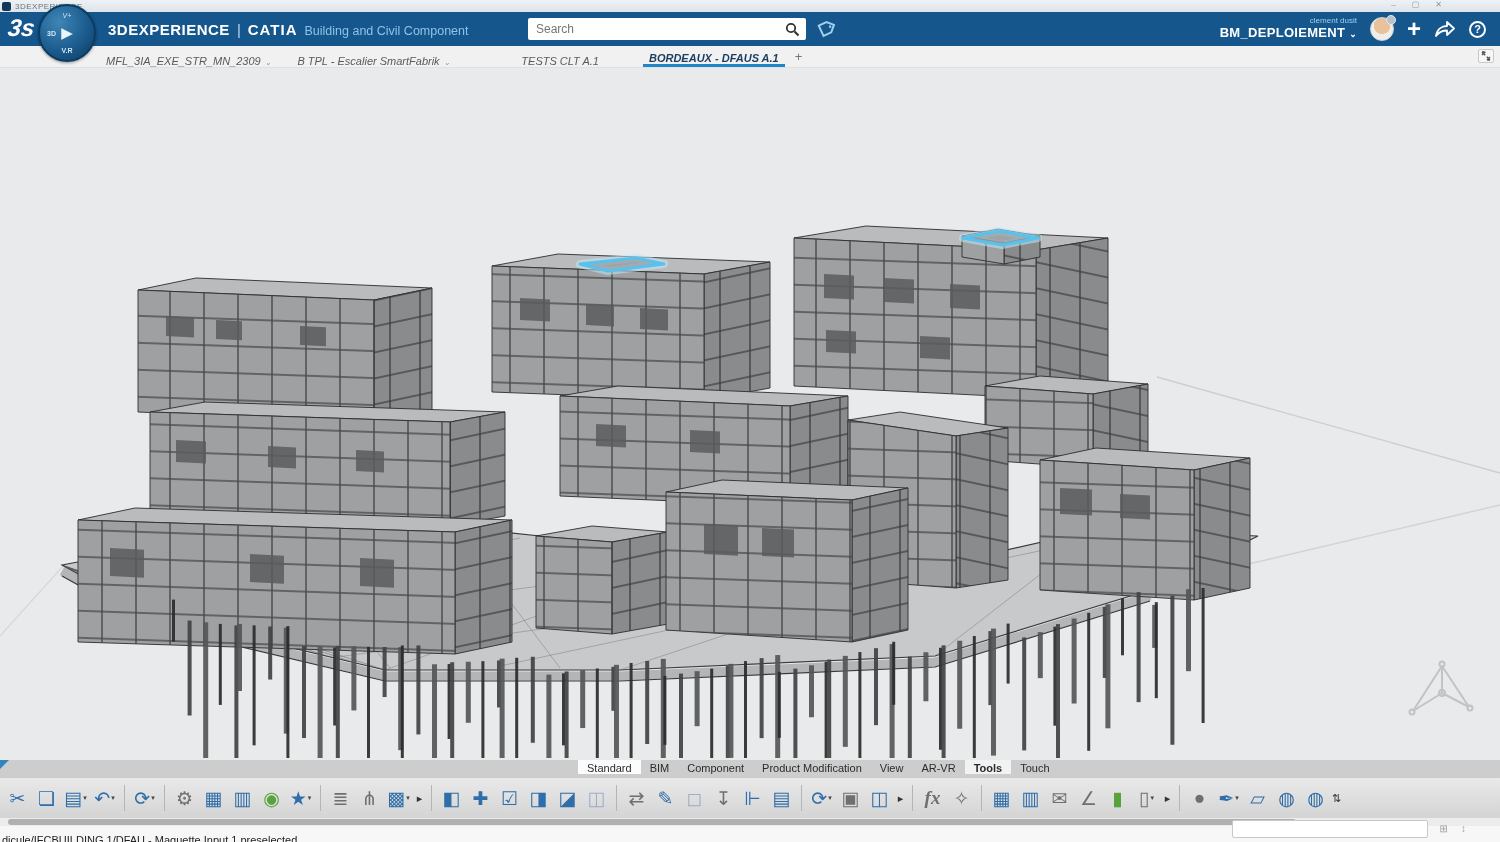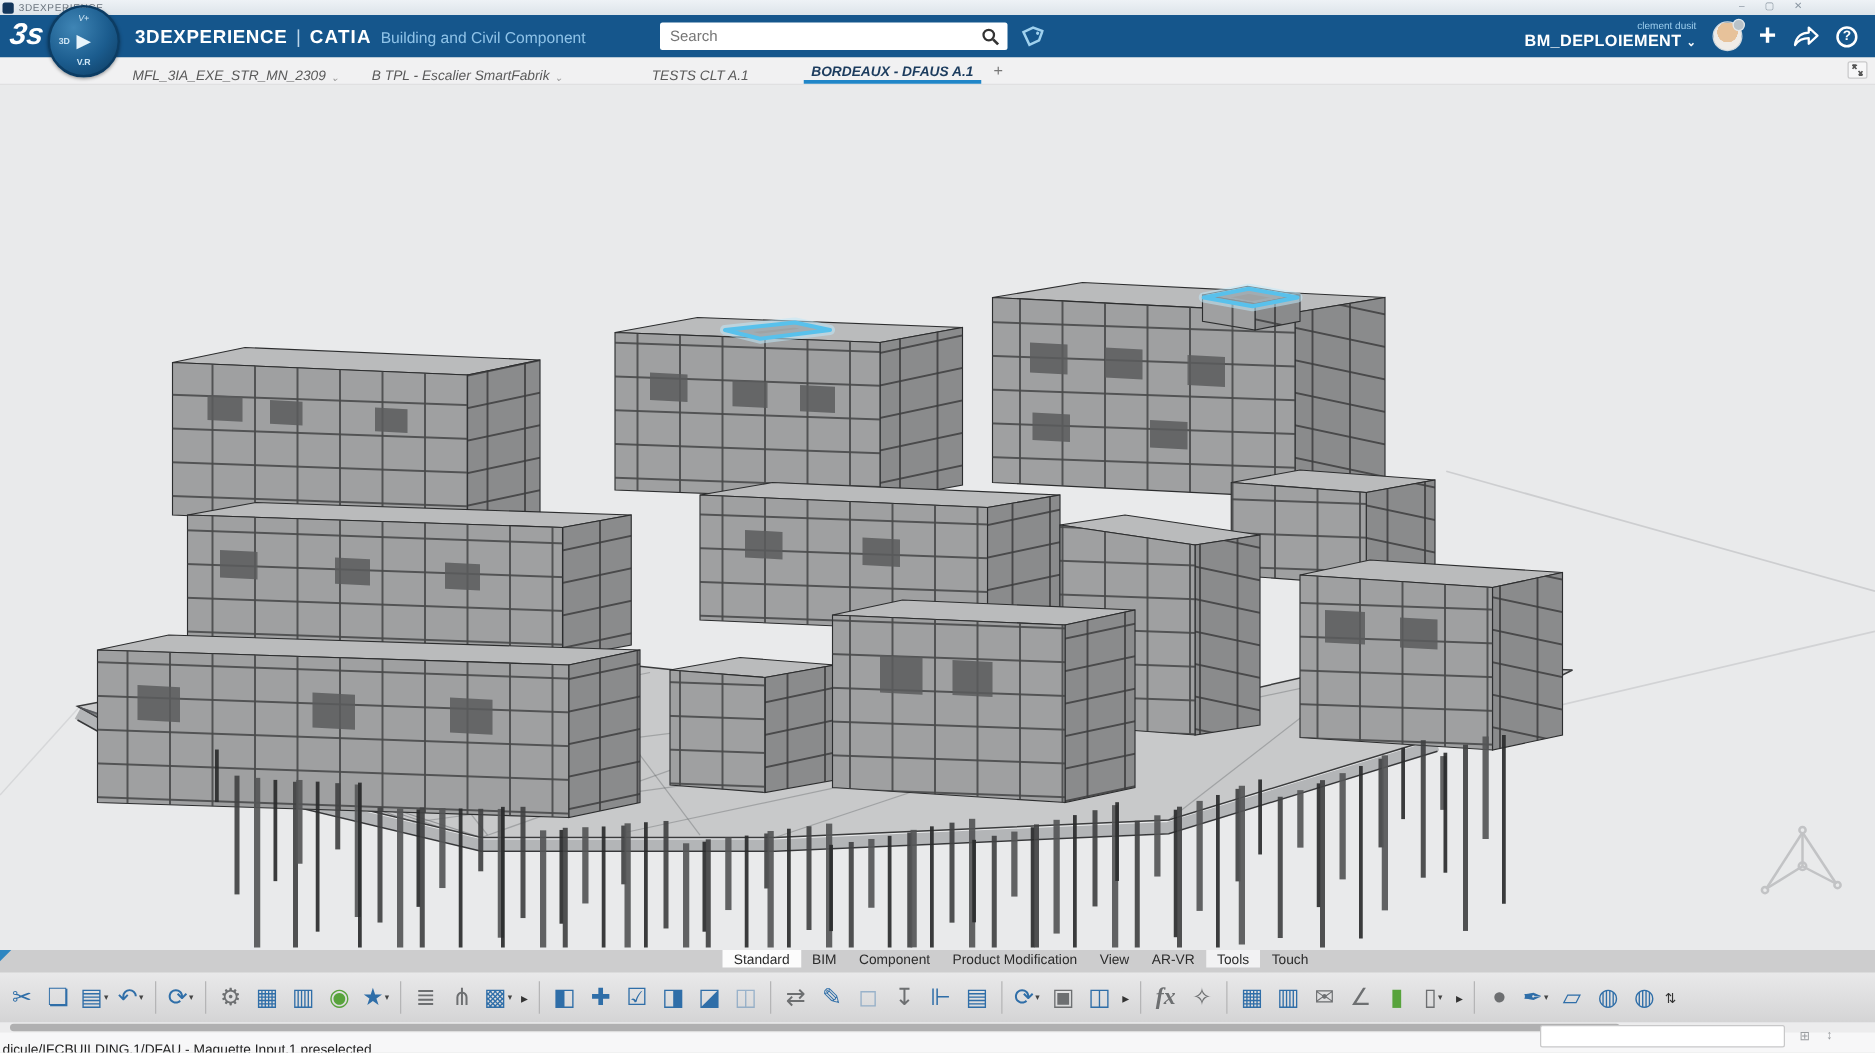--- a/index.html
+++ b/index.html
@@ -64,21 +64,21 @@
   
   .viewport { height:692px; background:#e9eaeb; position:relative; overflow:hidden; }
 
   
   .ribbonrow { height:18px; background:#cdcdce; display:flex; align-items:flex-start; padding-left:578px;
                position:relative; font-size:11px; color:#2b2b2b; }
   .ribbonrow .fold { position:absolute; left:0; top:0; width:0; height:0;
                border-top:9px solid #2e86c1; border-right:9px solid transparent; }
   .rtab { padding:2px 9px 0; display:flex; align-items:center; }
   .rtab.active { background:#fcfcfc; }
-  .rtab.lit { background:#f2f2f3; }
+  .rtab.lit { background:#f2f2f3;font-weight:bold; }
 
   
   .toolbar { height:40px; background:linear-gradient(#e9e9ea,#d4d4d5); display:flex; align-items:center;
              padding:0 3px; overflow:hidden; }
   .titem { width:29px; height:32px; display:flex; align-items:center; justify-content:center;
            font-size:19px; color:#2f6ea8; position:relative; flex:0 0 auto; }
   .titem .caret { font-size:7px; color:#444; margin-left:1px; }
   .titem.sep { width:1px; height:26px; background:#b5b5b6; margin:0 5px; }
   .titem.dim { opacity:.4; }
   .titem.small { width:13px; font-size:11px; color:#333; }

